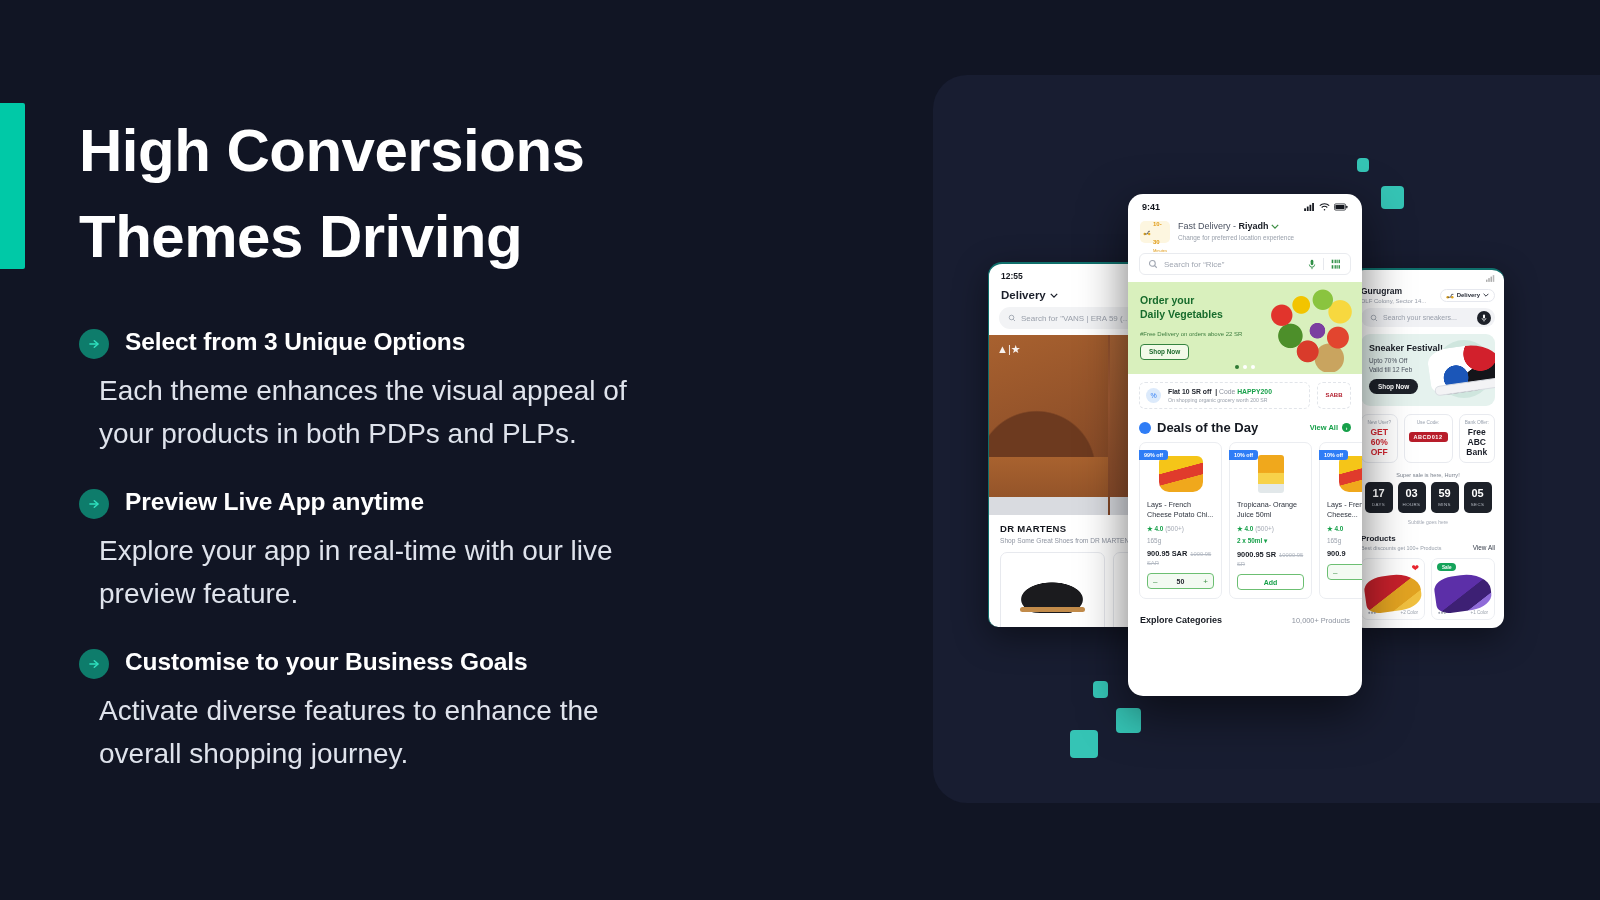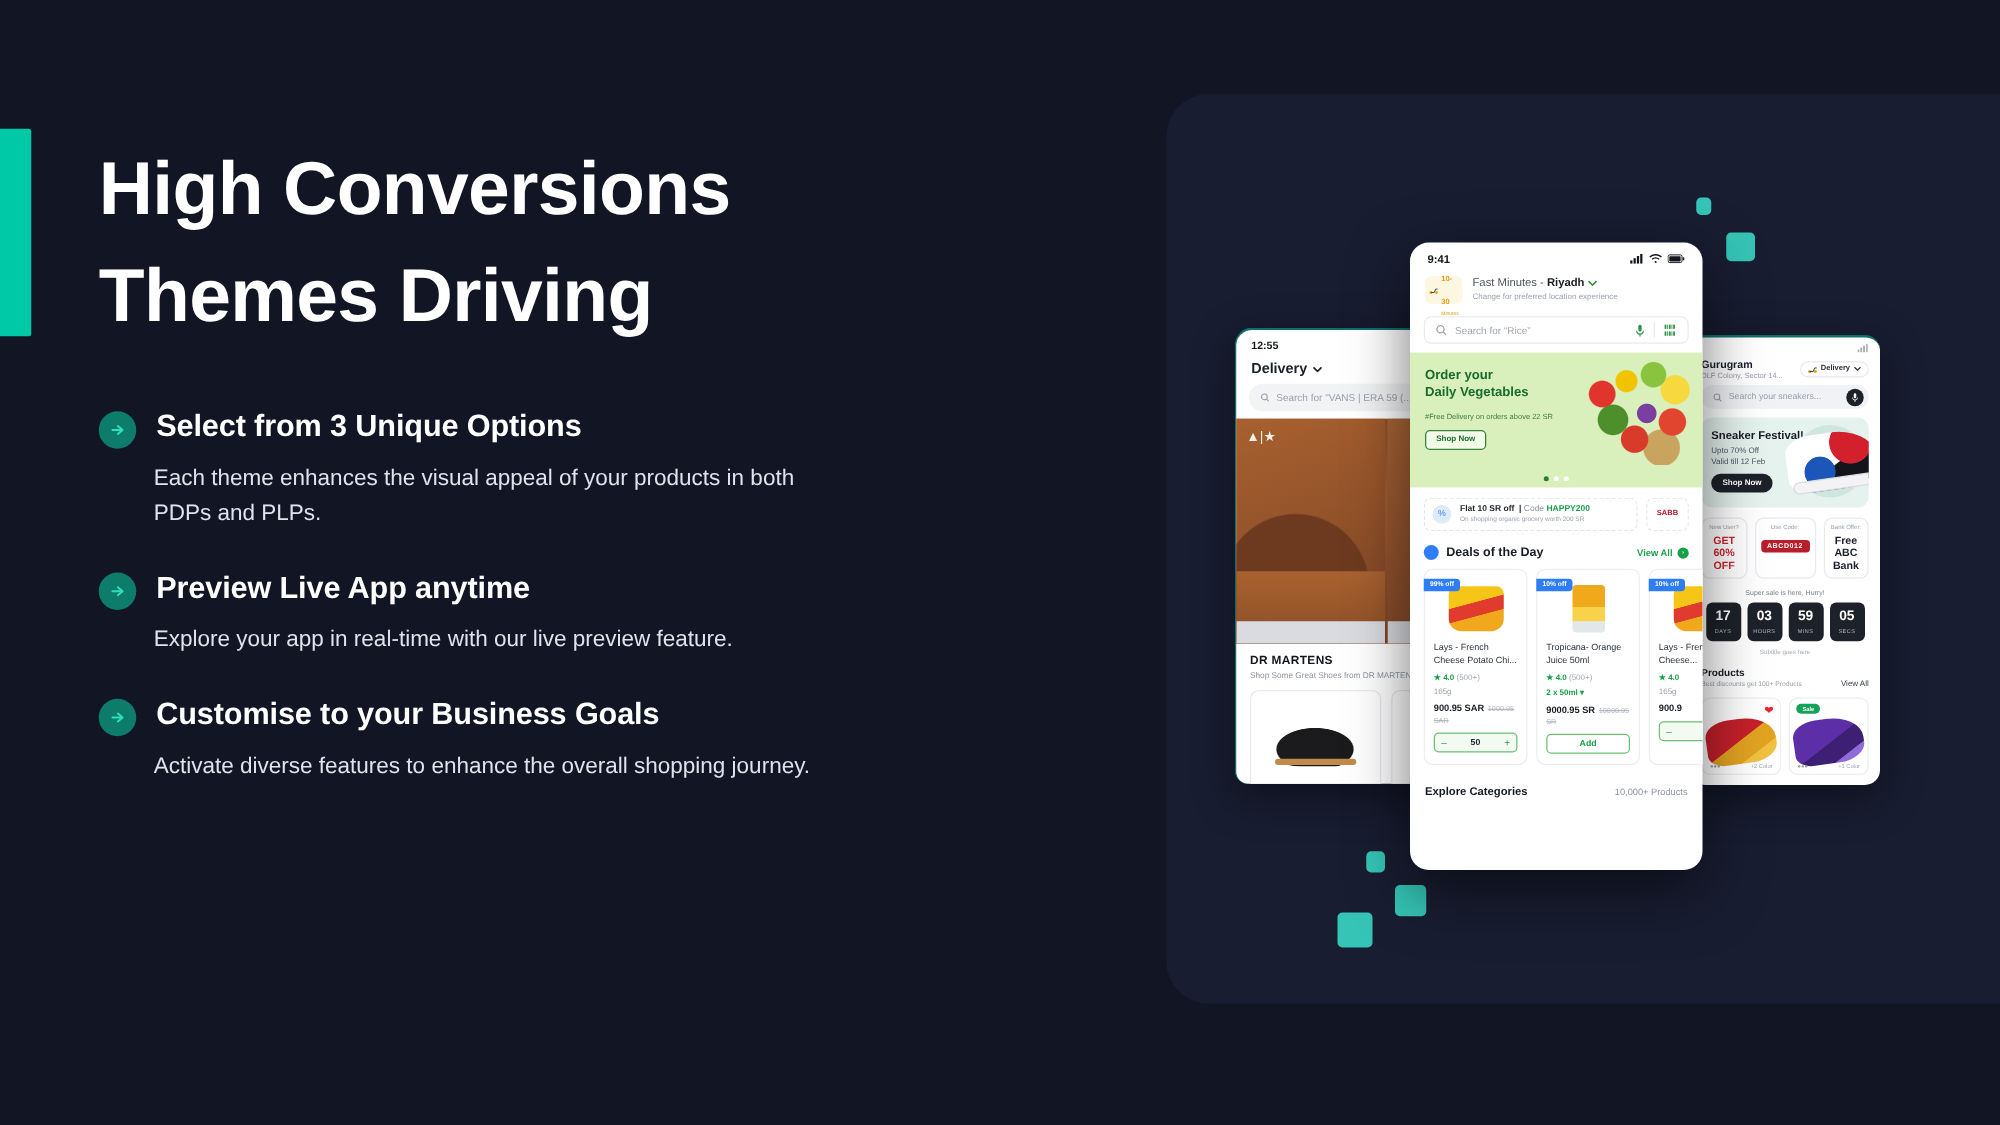--- a/index.html
+++ b/index.html
@@ -35,22 +35,22 @@
     flex:0 0 auto; width:30px; height:30px; border-radius:50%;
     background:#0e7c6b; display:flex; align-items:center; justify-content:center;
     margin-top:3px;
   }
   .arrow-badge svg{ display:block; }
   .f-title{
     color:#ffffff; font-size:24.5px; font-weight:700; line-height:1.28;
     letter-spacing:-0.1px;
   }
   .f-desc{
-    color:#dfe3ec; font-size:18px; font-weight:400; line-height:1.55;
-    margin:10px 0 0 44px; max-width:560px;
+    color:#dfe3ec; font-size:28px; font-weight:400; line-height:1.55;
+    margin:10px 0 0 20px; max-width:560px;
   }
 
   
   .right-panel{
     position:absolute; left:933px; top:75px; width:700px; height:728px;
     background:#181d31; border-radius:34px; overflow:hidden;
   }
   .sq{ position:absolute; background:#35c4b5; border-radius:4px; }
 
   
@@ -203,21 +203,21 @@
   .pc-bike-s{ font-size:4px; color:#e09b16; }
   .pc-deliv-t{ font-size:9px; color:#4b5261; }
   .pc-deliv-t b{ color:#171b23; }
   .pc-deliv-s{ font-size:6.4px; color:#9aa1ac; margin-top:3px; }
   .pc-search{ margin:8px 11px 0; height:22px; border:1px solid #e9ebef;
      border-radius:6px; display:flex; align-items:center; padding:0 8px;
      font-size:8px; color:#a0a6b1; justify-content:space-between; background:#fff; }
   .pc-searchL{ display:flex; align-items:center; gap:6px; }
   .pc-searchR{ display:flex; align-items:center; gap:7px; }
   .pc-divider{ width:1px; height:12px; background:#e6e8ed; }
-  .pc-banner{ margin:7px 0 0; height:108px; background:#d9f0bd; position:relative;
+  .pc-banner{ margin:7px 0 0; height:92px; background:#d9f0bd; position:relative;
      overflow:hidden; padding:12px 0 0 12px; }
   .pc-banner-t{ font-size:10.5px; font-weight:700; color:#176b2c; line-height:1.32; }
   .pc-banner-s{ font-size:6px; color:#3e7d3f; margin-top:9px; }
   .pc-shop{ margin-top:7px; display:inline-block; border:1px solid #35833f;
      color:#1f6b2d; font-size:6.4px; font-weight:700; padding:3.5px 8px; border-radius:4px;
      background:rgba(255,255,255,.65); }
   .pc-veg{ position:absolute; right:-4px; top:4px; width:108px; height:86px;
      background:
        radial-gradient(circle at 22% 34%, #e1342c 0 10%, transparent 11%),
        radial-gradient(circle at 40% 22%, #f2c400 0 9%, transparent 10%),
@@ -238,21 +238,21 @@
   .pc-cico{ width:15px; height:15px; border-radius:50%; background:#dceafb;
      display:flex; align-items:center; justify-content:center; font-size:7px; color:#2f7df6; }
   .pc-ct{ font-size:6.8px; font-weight:700; color:#1e232c; }
   .pc-ct .code{ color:#17a04a; }
   .pc-cs{ font-size:5.2px; color:#9aa1ac; margin-top:2px; }
   .pc-coupon.sm{ flex:0 0 34px; justify-content:center; }
   .pc-deals{ display:flex; justify-content:space-between; align-items:center;
      padding:11px 11px 0; }
   .pc-dealsL{ display:flex; align-items:center; gap:6px; }
   .pc-gear{ width:12px; height:12px; border-radius:50%; background:#2f7df6; }
-  .pc-dealsT{ font-size:10px; font-weight:700; color:#161a22; }
+  .pc-dealsT{ font-size:13px; font-weight:700; color:#161a22; }
   .pc-viewall{ display:flex; align-items:center; gap:4px; font-size:7.5px;
      font-weight:700; color:#17a04a; }
   .pc-vaico{ width:9px; height:9px; border-radius:50%; background:#17a04a;
      display:flex; align-items:center; justify-content:center; color:#fff; font-size:5px; }
   .pc-prods{ display:flex; gap:7px; padding:7px 11px 0; }
   .pc-prod{ width:83px; flex:0 0 83px; border:1px solid #ebedf1; border-radius:7px;
      padding:7px 7px 8px; background:#fff; position:relative; }
   .pc-off{ position:absolute; left:-1px; top:7px; background:#2f7df6; color:#fff;
      font-size:5.4px; font-weight:700; padding:2px 5px; border-radius:0 3px 3px 0; }
   .pc-img{ height:40px; margin:4px 0 6px; display:flex; align-items:center;
@@ -563,21 +563,21 @@
           <circle cx="12.4" cy="9" r="2.4" fill="#e6a81c"></circle>
           <path d="M3.4 9h5.4l2.2-5.4h3" stroke="#2b2f38" stroke-width="1.4" fill="none"></path>
         </svg>
       <span>
         <span class="pc-bike-t">10-30</span>
         <span class="pc-bike-s" style="display:block;">Minutes</span>
       </span>
     </span>
     <span>
       <div class="pc-deliv-t">
-        <span>Fast Minutes - </span><b>Riyadh</b>
+        <span>Fast Delivery - </span><b>Riyadh</b>
         <svg width="8" height="5" viewBox="0 0 10 6" fill="none" stroke="#3f8f46" stroke-width="1.6">
             <path d="M1 1l4 4 4-4"></path>
           </svg>
       </div>
       <div class="pc-deliv-s">Change for preferred location experience</div>
     </span>
   </div>
 
   <div class="pc-search">
     <span class="pc-searchL">

